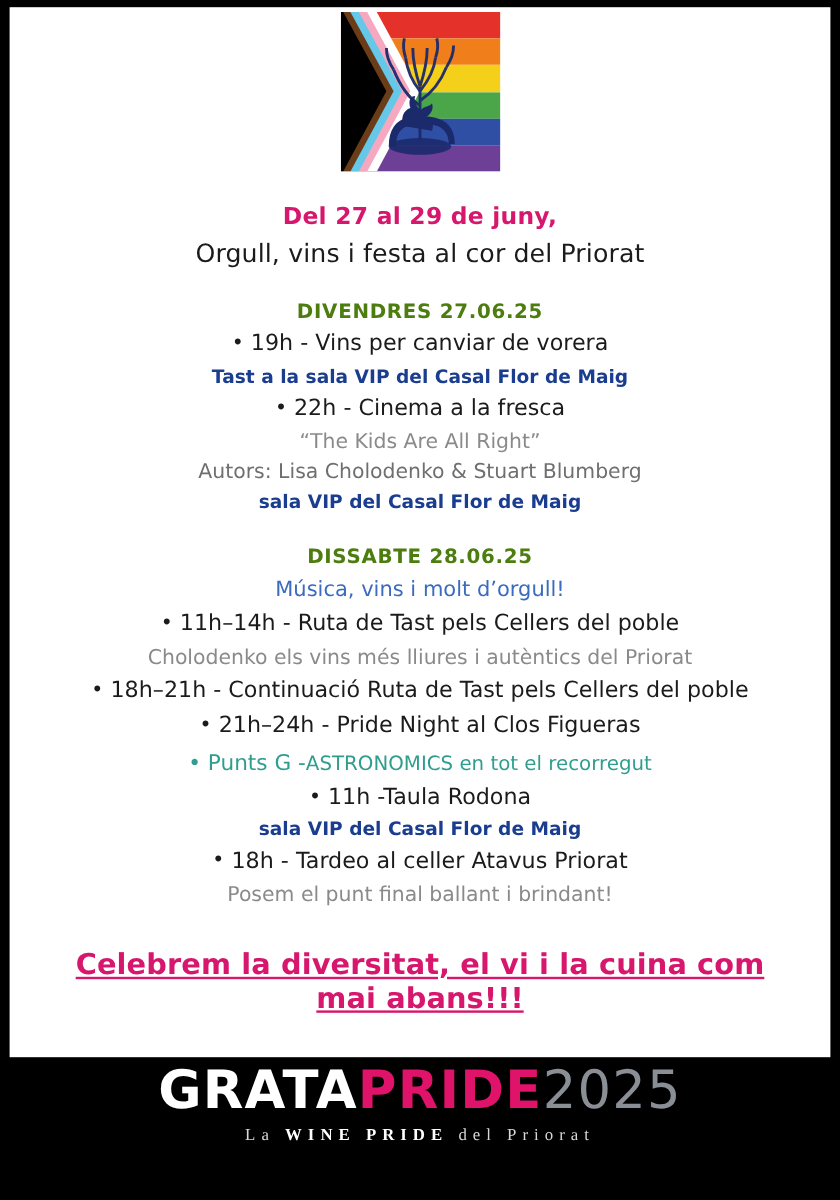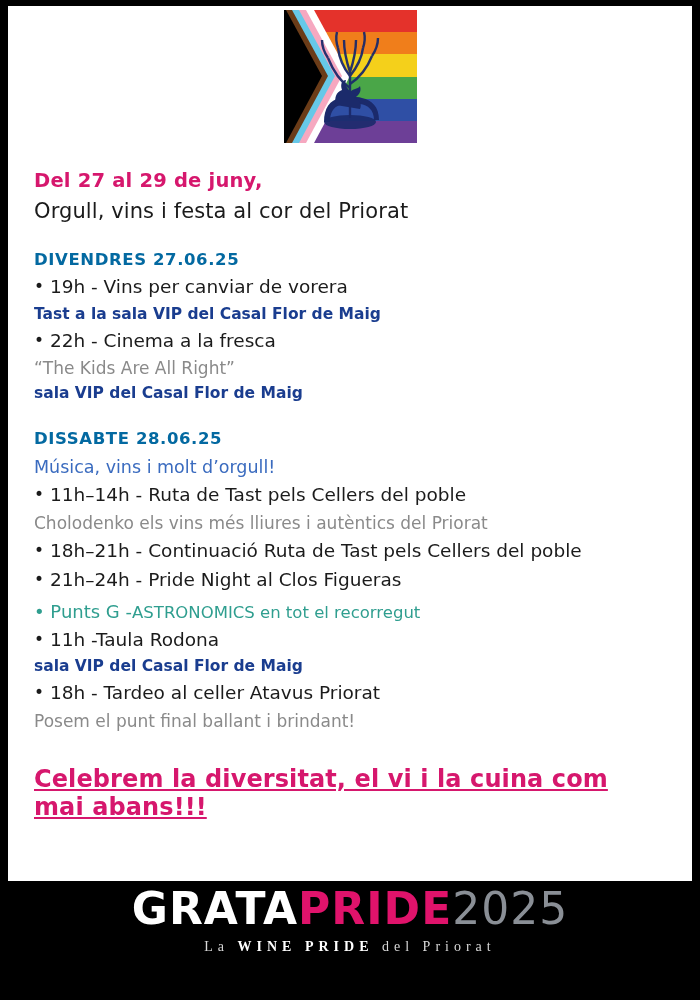--- a/index.html
+++ b/index.html
@@ -48,36 +48,37 @@
     inset: 0;
     display: flex;
     flex-direction: column;
   }
   .logo .stripes div { flex: 1 1 auto; }
   .logo svg { position: absolute; left: 0; top: 0; }
 
   
   .content {
     padding: 0 26px;
+    text-align: center;
   }
   .headline1 {
     color: #d6176d;
     font-size: 19.5px;
     font-weight: bold;
     letter-spacing: .2px;
     margin-top: 26px;
   }
   .headline2 {
     color: #1b1b1b;
     font-size: 21px;
     margin-top: 7px;
     letter-spacing: .1px;
   }
   .day-title {
-    color: #0369a1;
+    color: #4d7c0f;
     font-weight: bold;
     font-size: 16.5px;
     letter-spacing: .6px;
     margin-top: 27px;
   }
   .line {
     font-size: 18.5px;
     color: #1b1b1b;
     margin-top: 7px;
     line-height: 1.22;
@@ -214,20 +215,21 @@
         <span class="bullet">•</span>
         <span>19h - Vins per canviar de vorera</span>
       </div>
       <div class="sub-blue">Tast a la sala VIP del Casal Flor de Maig</div>
 
       <div class="line">
         <span class="bullet">•</span>
         <span>22h - Cinema a la fresca</span>
       </div>
       <div class="sub-gray">“The Kids Are All Right”</div>
+      <div class="sub-gray-dark">Autors: Lisa Cholodenko &amp; Stuart Blumberg</div>
       <div class="sub-blue">sala VIP del Casal Flor de Maig</div>
 
       <div class="day-title">DISSABTE 28.06.25</div>
 
       <div class="sub-blue-light">Música, vins i molt d’orgull!</div>
 
       <div class="line">
         <span class="bullet">•</span>
         <span>11h–14h - Ruta de Tast pels Cellers del poble</span>
       </div>

